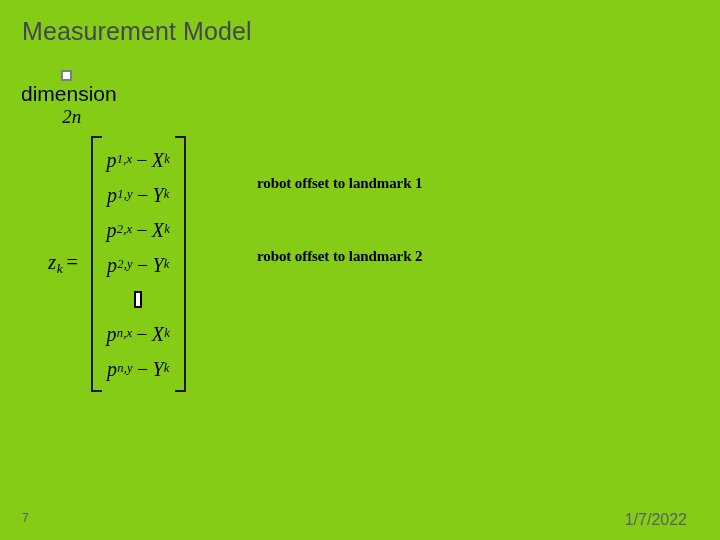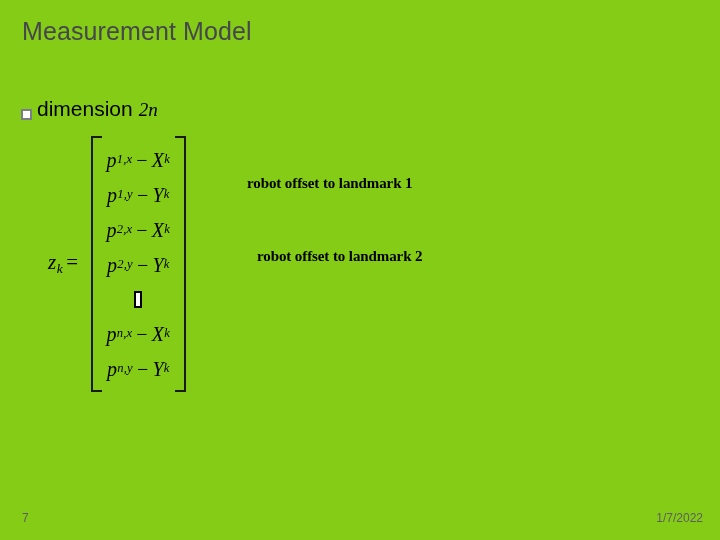--- a/index.html
+++ b/index.html
@@ -34,22 +34,23 @@
     letter-spacing: 0.1px;
     white-space: nowrap;
   }
 
   
   .bullet-row {
     position: absolute;
     left: 21px;
     top: 71px;
     display: flex;
-    align-items: flex-end;
-    white-space: nowrap;
+    align-items: center;
+    white-space: nowrap;
+    flex-direction: column;
   }
   .bullet-square {
     display: inline-block;
     width: 11px;
     height: 11px;
     box-sizing: border-box;
     border: 2px solid #7b7e86;
     background: #ffffff;
     margin-right: 5px;
     position: relative;
@@ -61,21 +62,20 @@
     font-size: 21px;
     font-weight: 400;
     color: #000000;
   }
   .bullet-math {
     font-family: "Liberation Serif", serif;
     font-style: italic;
     font-size: 19px;
     color: #000000;
     margin-left: 6px;
-    margin-top: 28px;
   }
 
   
   .equation {
     position: absolute;
     left: 48px;
     top: 136px;
     display: flex;
     align-items: center;
     font-family: "Liberation Serif", serif;
@@ -172,39 +172,39 @@
     font-size: 15px;
     font-weight: 700;
     color: #000000;
     white-space: nowrap;
     letter-spacing: -0.1px;
   }
   .annotation .italic-n {
     font-style: italic;
     font-weight: 700;
   }
-  .ann-1 { left: 247px; top: 175px; }
+  .ann-1 { left: 257px; top: 175px; }
   .ann-2 { left: 257px; top: 248px; }
   .ann-3 { left: 257px; top: 352px; }
 
   
   .footer-page {
     position: absolute;
     left: 22px;
     top: 511px;
     font-family: "Liberation Sans", sans-serif;
     font-size: 12px;
     color: #5c5e63;
   }
   .footer-date {
     position: absolute;
-    right: 17px;
+    right: 33px;
     top: 511px;
     font-family: "Liberation Sans", sans-serif;
-    font-size: 12px;
+    font-size: 16px;
     color: #5c5e63;
   }
 </style>
 </head>
 <body>
 
 <div class="slide">
 
   <div class="slide-title">Measurement Model</div>
 

